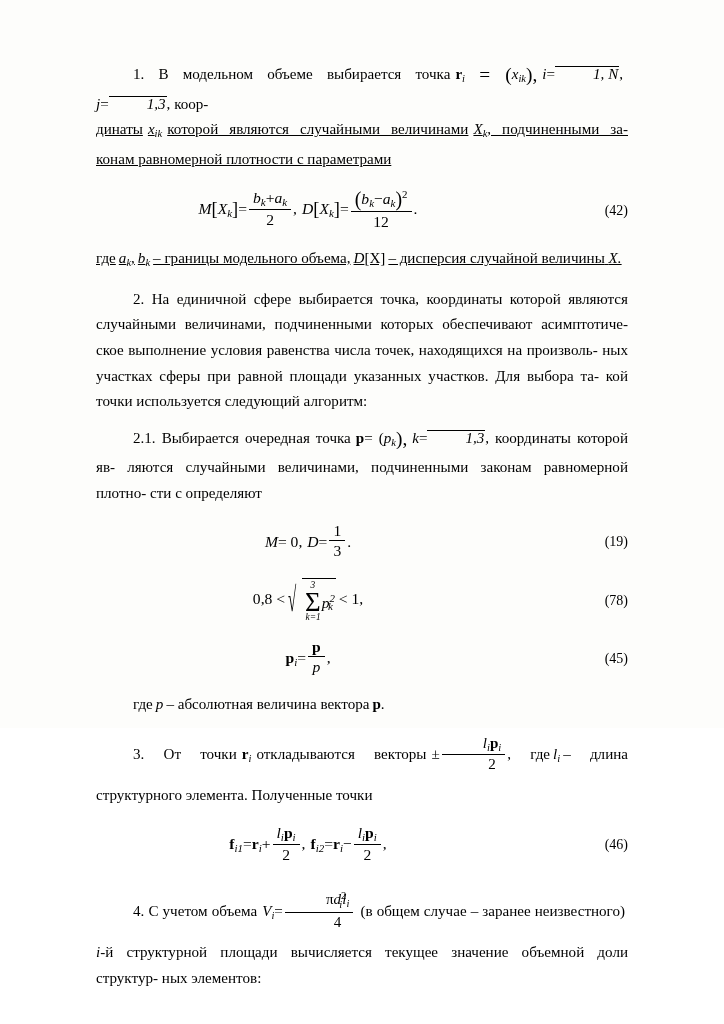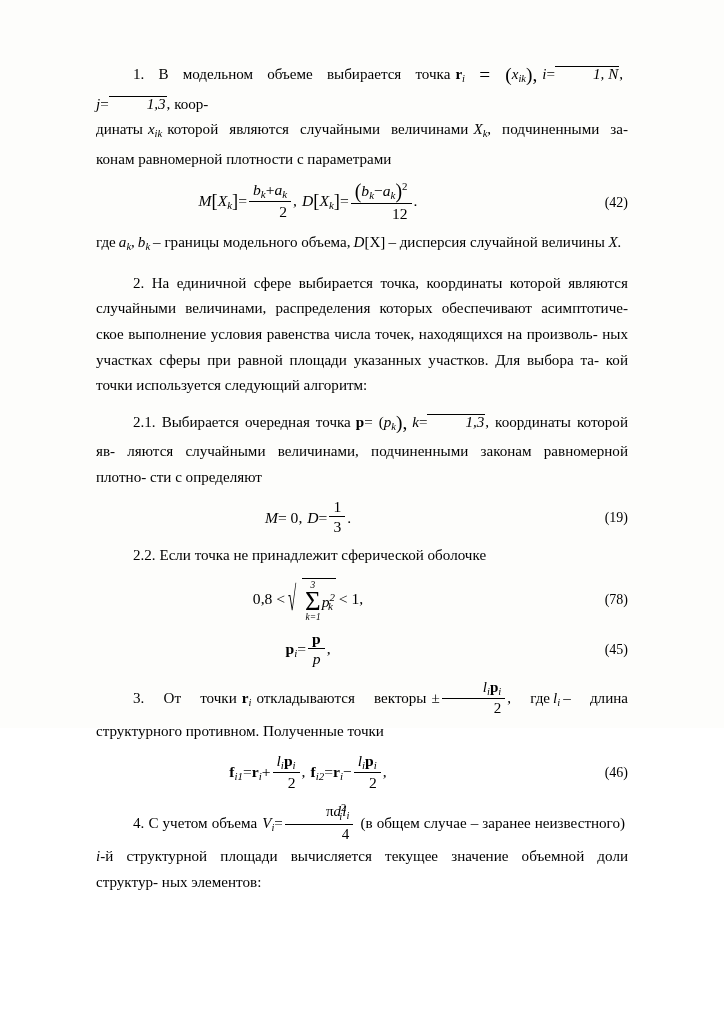--- a/index.html
+++ b/index.html
@@ -29,20 +29,21 @@
     text-align: justify;
     text-justify: inter-word;
     margin: 0;
     hyphens: manual;
   }
   .para-indent {
     text-indent: 37px;
   }
   .no-indent {
     text-indent: 0;
+    text-decoration: underline;
   }
   .tight {
     margin-top: 0;
   }
   .sp-before {
     margin-top: 11px;
   }
   
   .math {
     font-family: "Liberation Serif", "DejaVu Serif", serif;
@@ -71,23 +72,23 @@
   }
   .ovl {
     border-top: 1px solid #000;
     padding: 0 1px;
     display: inline-block;
     line-height: 1.05;
   }
   .frac {
     display: inline-block;
     vertical-align: middle;
-    text-align: right;
+    text-align: center;
     line-height: 1.12;
-    margin: 0 2px;
+    margin: 8px 2px;
     position: relative;
     top: -0.12em;
   }
   .frac .num {
     display: block;
     padding: 0 4px 1px 4px;
     border-bottom: 1.1px solid #000;
   }
   .frac .den {
     display: block;
@@ -202,68 +203,68 @@
     <span class="eq-tag">(42)</span>
   </div>
 
   <p class="body-text no-indent tight">
     <span>где</span><span class="gap-s"></span><span class="math"><span>a</span><span class="sub">k</span></span><span>,</span><span class="gap-s"></span><span class="math"><span>b</span><span class="sub">k</span></span><span class="gap-s"></span><span>– границы модельного объема,</span><span class="gap-s"></span><span class="math"><span>D</span><span class="mathup">[X]</span></span><span class="gap-s"></span><span>– дисперсия случайной величины</span>
     <span class="math">X.</span>
   </p>
 
   <p class="body-text para-indent sp-before">
     <span>2. На единичной сфере выбирается точка, координаты которой являются</span>
-    <span>случайными величинами, распределения которых обеспечивают асимптотиче-</span>
+    <span>случайными величинами, подчиненными которых обеспечивают асимптотиче-</span>
     <span>ское выполнение условия равенства числа точек, находящихся на произволь-</span>
     <span>ных участках сферы при равной площади указанных участков. Для выбора та-</span>
     <span>кой точки используется следующий алгоритм:</span>
   </p>
 
   <p class="body-text para-indent sp-before">
     <span>2.1. Выбирается очередная точка</span><span class="gap"></span><span class="math"><span class="bvec">p</span><span class="mathup">= (</span><span>p</span><span class="sub">k</span><span class="paren-big">),</span></span><span class="gap"></span><span class="math"><span>k</span><span class="mathup">=</span><span class="ovl">1,3</span></span><span>, координаты которой яв-</span>
     <span>ляются случайными величинами, подчиненными законам равномерной плотно-</span>
     <span>сти с определяют</span>
   </p>
 
   <div class="eq-row">
     <span class="eq-spacer"></span>
     <span class="eq-body math eq-center-offset">
       <span>M</span><span class="mathup">= 0</span><span class="mathup">,</span><span class="gap"></span><span>D</span><span class="mathup">=</span><span class="frac"><span class="num mathup">1</span><span class="den mathup">3</span></span><span class="mathup">.</span>
     </span>
     <span class="eq-spacer"></span>
     <span class="eq-tag">(19)</span>
   </div>
 
+
+  <div class="eq-row">
+    <span class="eq-spacer"></span>
+    <span class="eq-body math eq-center-offset">
+      <span class="mathup">0,8 &lt;</span><span class="gap-s"></span><span class="radical"><span class="rad-sign">√</span><span class="rad-body"><span class="bigop"><span class="lim-top mathup">3</span><span class="op-sym">Σ</span><span class="lim-bot">k=1</span></span><span class="sigma-group"><span>p</span><span class="sup">2</span><span class="sub" style="margin-left:-7px">k</span></span></span></span><span class="gap-s"></span><span class="mathup">&lt; 1,</span>
+    </span>
+    <span class="eq-spacer"></span>
+    <span class="eq-tag">(78)</span>
+  </div>
+
+
+  <div class="eq-row">
+    <span class="eq-spacer"></span>
+    <span class="eq-body math eq-center-offset">
+      <span class="bvec">p</span><span class="sub">i</span><span class="mathup">=</span><span class="frac"><span class="num bvec">p</span><span class="den">p</span></span><span class="mathup">,</span>
+    </span>
+    <span class="eq-spacer"></span>
+    <span class="eq-tag">(45)</span>
+  </div>
+
   <p class="body-text para-indent tight">
-    <span>2.2. Если точка не принадлежит сферической оболочке</span>
-  </p>
-
-  <div class="eq-row">
-    <span class="eq-spacer"></span>
-    <span class="eq-body math eq-center-offset">
-      <span class="mathup">0,8 &lt;</span><span class="gap-s"></span><span class="radical"><span class="rad-sign">√</span><span class="rad-body"><span class="bigop"><span class="lim-top mathup">3</span><span class="op-sym">Σ</span><span class="lim-bot">k=1</span></span><span class="sigma-group"><span>p</span><span class="sup">2</span><span class="sub" style="margin-left:-7px">k</span></span></span></span><span class="gap-s"></span><span class="mathup">&lt; 1,</span>
-    </span>
-    <span class="eq-spacer"></span>
-    <span class="eq-tag">(78)</span>
-  </div>
-
-
-  <div class="eq-row">
-    <span class="eq-spacer"></span>
-    <span class="eq-body math eq-center-offset">
-      <span class="bvec">p</span><span class="sub">i</span><span class="mathup">=</span><span class="frac"><span class="num bvec">p</span><span class="den">p</span></span><span class="mathup">,</span>
-    </span>
-    <span class="eq-spacer"></span>
-    <span class="eq-tag">(45)</span>
-  </div>
-
+    <span>где</span><span class="gap-s"></span><span class="math">p</span><span class="gap-s"></span><span>– абсолютная величина вектора</span><span class="gap-s"></span><span class="bvec math">p</span><span>.</span>
+  </p>
 
   <p class="body-text para-indent sp-before">
     <span>3. От точки</span><span class="gap"></span><span class="math"><span class="bvec">r</span><span class="sub">i</span></span><span class="gap"></span><span>откладываются векторы</span><span class="gap"></span><span class="math"><span class="pm">±</span><span class="frac"><span class="num"><span>l</span><span class="sub">i</span><span class="bvec">p</span><span class="sub">i</span></span><span class="den mathup">2</span></span></span><span>, где</span><span class="gap-s"></span><span class="math"><span>l</span><span class="sub">i</span></span><span class="gap-s"></span><span>– длина структурного</span>
-    <span>противном. Полученные точки</span>
+    <span>элемента. Полученные точки</span>
   </p>
 
   <div class="eq-row">
     <span class="eq-spacer"></span>
     <span class="eq-body math eq-center-offset">
       <span class="bvec">f</span><span class="sub">i1</span><span class="mathup">=</span><span class="bvec">r</span><span class="sub">i</span><span class="mathup">+</span><span class="frac"><span class="num"><span>l</span><span class="sub">i</span><span class="bvec">p</span><span class="sub">i</span></span><span class="den mathup">2</span></span><span class="mathup">,</span><span class="gap"></span><span class="bvec">f</span><span class="sub">i2</span><span class="mathup">=</span><span class="bvec">r</span><span class="sub">i</span><span class="mathup">−</span><span class="frac"><span class="num"><span>l</span><span class="sub">i</span><span class="bvec">p</span><span class="sub">i</span></span><span class="den mathup">2</span></span><span class="mathup">,</span>
     </span>
     <span class="eq-spacer"></span>
     <span class="eq-tag">(46)</span>
   </div>

